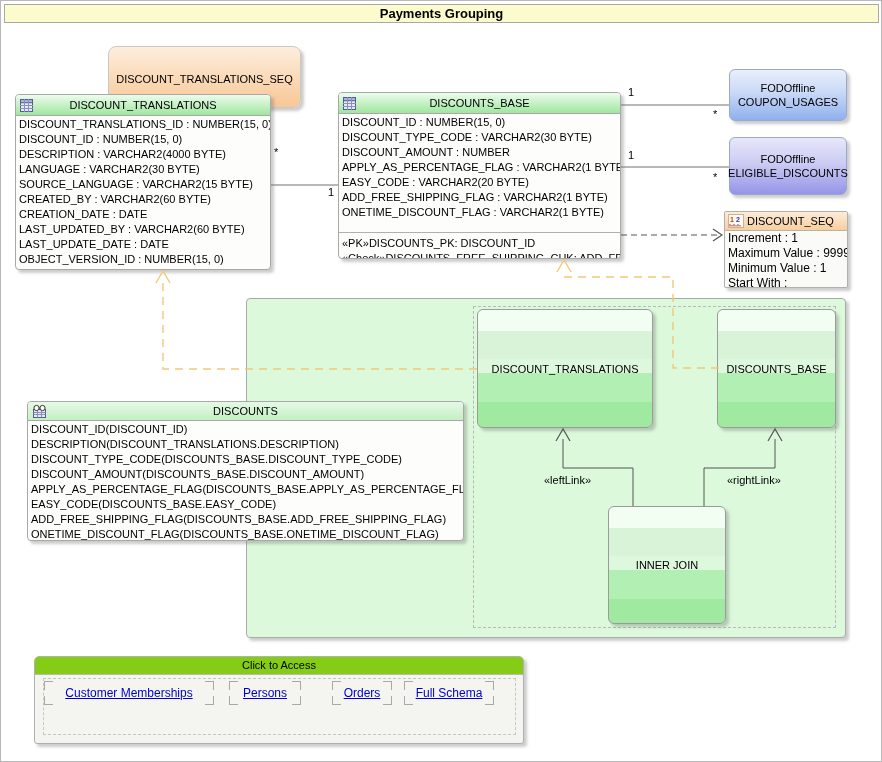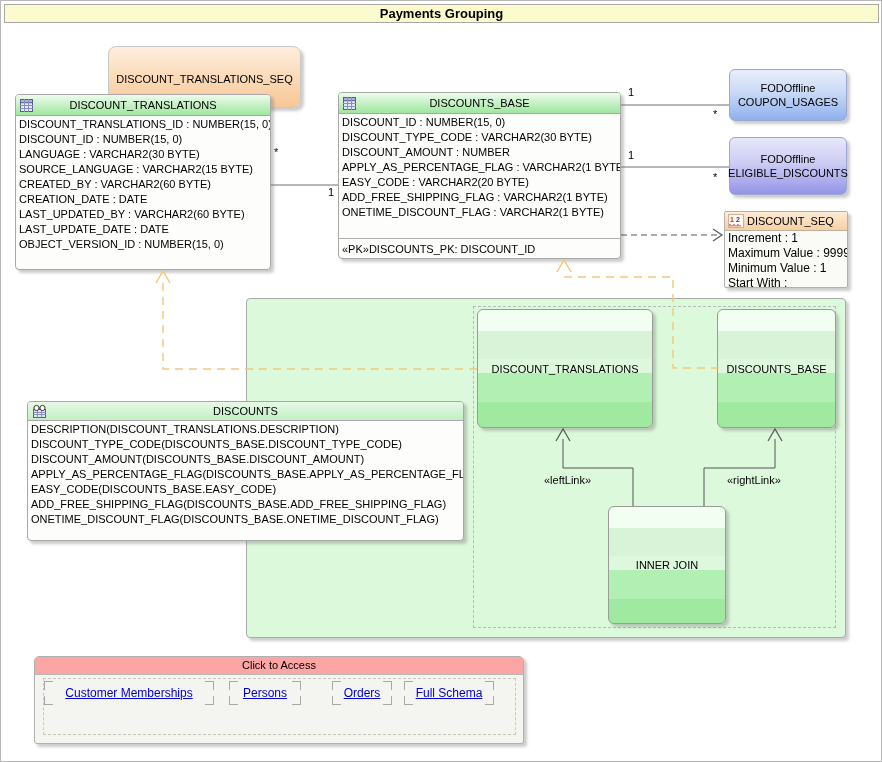--- a/index.html
+++ b/index.html
@@ -11,21 +11,21 @@
   #title-band{left:3px;top:3px;width:875px;height:19px;background:#fbfbce;border:1px solid #a8a8a8;
     text-align:center;font-weight:bold;font-size:13px;line-height:18px;color:#000;}
 
   
   .etable{background:#fdfdfb;border:1px solid #a8a8a8;border-radius:4px;overflow:hidden;}
   .etable .hdr{position:relative;height:20px;background:linear-gradient(#edfced,#9fe69f);
     border-bottom:1px solid #a8a8a8;text-align:center;font-size:11px;line-height:20px;color:#000;}
   .etable .hdr .hicon{position:absolute;left:4px;top:3px;}
   .etable .rows{padding:1px 0 0 0;}
   .etable .row{height:15px;line-height:15px;font-size:11px;padding-left:3px;white-space:nowrap;overflow:hidden;color:#000;}
-  .constraints{border-top:1px solid #b0b0b0;margin-top:18px;padding-top:3px;position:relative;}
+  .constraints{border-top:1px solid #b0b0b0;margin-top:12px;padding-top:3px;position:relative;}
 
   
   .seqbox{background:linear-gradient(#fdeedd,#f8c795);border:1px solid #c8c8c8;border-radius:8px;
     display:flex;align-items:flex-end;justify-content:center;font-size:11px;color:#000;padding-bottom:22px;}
 
   
   .extbox{border:1px solid #9aa8cc;border-radius:6px;display:flex;flex-direction:column;align-items:center;
     justify-content:center;font-size:11px;line-height:14px;color:#000;text-align:center;}
   .ext-blue{background:linear-gradient(180deg,#e9effc 0%,#c9d9f6 45%,#8fb0ee 100%);}
   .ext-purple{background:linear-gradient(180deg,#e7e7fb 0%,#ccccf4 45%,#9494e8 100%);}
@@ -42,21 +42,21 @@
   #inner-dashed{border:1px dashed #b9b9b9;}
   .gnode{border:1px solid #9a9a9a;border-radius:6px;display:flex;align-items:center;justify-content:center;
     font-size:11px;color:#000;text-align:center;
     background:linear-gradient(180deg,#f3fef3 0%,#f3fef3 18%,#d8f3d8 18%,#d8f3d8 42%,#ddf8dd 42%,#ddf8dd 54%,#b2efb2 54%,#b2efb2 79%,#a0e9a0 79%,#a0e9a0 100%);}
   .linklabel{font-size:11px;color:#000;white-space:nowrap;}
 
   .mult{font-size:11px;color:#000;}
 
   
   #access-panel{background:#f4f4f0;border:1px solid #b0b0b0;border-radius:5px 5px 3px 3px;overflow:hidden;}
-  #access-panel .ahdr{height:17px;background:#fca5a5;border-bottom:1px solid #b8b8b8;text-align:center;
+  #access-panel .ahdr{height:17px;background:#84cc16;border-bottom:1px solid #b8b8b8;text-align:center;
     font-size:11px;line-height:17px;color:#000;}
   #access-dashed{border:1px dashed #c8c8b8;}
   .linkwrap{position:absolute;height:24px;display:flex;align-items:center;justify-content:center;}
   .linkwrap a{color:#0000cc;font-size:12px;text-decoration:underline;white-space:nowrap;cursor:pointer;}
   .c{position:absolute;width:8px;height:8px;}
   .c.tl{left:0;top:0;border-left:1px solid #a8a8a8;border-top:1px solid #a8a8a8;}
   .c.tr{right:0;top:0;border-right:1px solid #a8a8a8;border-top:1px solid #a8a8a8;}
   .c.bl{left:0;bottom:0;border-left:1px solid #a8a8a8;border-bottom:1px solid #a8a8a8;}
   .c.br{right:0;bottom:0;border-right:1px solid #a8a8a8;border-bottom:1px solid #a8a8a8;}
 
@@ -97,20 +97,21 @@
             <rect x="0.5" y="0.5" width="12" height="12" fill="#e4e9f8" stroke="#5a5a88"></rect>
             <rect x="0.5" y="0.5" width="12" height="3.2" fill="#a9b3de" stroke="#5a5a88"></rect>
             <path d="M0,6.5 H13 M0,9.5 H13 M4.5,0 V13 M8.5,0 V13" stroke="#8890bb" stroke-width="1" fill="none"></path>
           </svg>
       </span>
       <span>DISCOUNT_TRANSLATIONS</span>
     </div>
     <div class="rows">
       <div class="row">DISCOUNT_TRANSLATIONS_ID : NUMBER(15, 0)</div>
       <div class="row">DISCOUNT_ID : NUMBER(15, 0)</div>
+      <div class="row">DESCRIPTION : VARCHAR2(4000 BYTE)</div>
       <div class="row">LANGUAGE : VARCHAR2(30 BYTE)</div>
       <div class="row">SOURCE_LANGUAGE : VARCHAR2(15 BYTE)</div>
       <div class="row">CREATED_BY : VARCHAR2(60 BYTE)</div>
       <div class="row">CREATION_DATE : DATE</div>
       <div class="row">LAST_UPDATED_BY : VARCHAR2(60 BYTE)</div>
       <div class="row">LAST_UPDATE_DATE : DATE</div>
       <div class="row">OBJECT_VERSION_ID : NUMBER(15, 0)</div>
     </div>
   </div>
 
@@ -175,20 +176,21 @@
             <rect x="1.5" y="5.5" width="12" height="8" fill="#e4e9f8" stroke="#5a5a88"></rect>
             <path d="M1.5,8.5 H13.5 M1.5,10.5 H13.5 M5.5,5.5 V13.5 M9.5,5.5 V13.5" stroke="#8890bb" stroke-width="1"></path>
             <circle cx="4.5" cy="4" r="2.6" fill="#fffef8" stroke="#333333"></circle>
             <circle cx="10.5" cy="4" r="2.6" fill="#fffef8" stroke="#333333"></circle>
             <path d="M7.1,4 h0.8" stroke="#333333"></path>
           </svg>
       </span>
       <span>DISCOUNTS</span>
     </div>
     <div class="rows">
+      <div class="row">DISCOUNT_ID(DISCOUNT_ID)</div>
       <div class="row">DESCRIPTION(DISCOUNT_TRANSLATIONS.DESCRIPTION)</div>
       <div class="row">DISCOUNT_TYPE_CODE(DISCOUNTS_BASE.DISCOUNT_TYPE_CODE)</div>
       <div class="row">DISCOUNT_AMOUNT(DISCOUNTS_BASE.DISCOUNT_AMOUNT)</div>
       <div class="row">APPLY_AS_PERCENTAGE_FLAG(DISCOUNTS_BASE.APPLY_AS_PERCENTAGE_FLAG)</div>
       <div class="row">EASY_CODE(DISCOUNTS_BASE.EASY_CODE)</div>
       <div class="row">ADD_FREE_SHIPPING_FLAG(DISCOUNTS_BASE.ADD_FREE_SHIPPING_FLAG)</div>
       <div class="row">ONETIME_DISCOUNT_FLAG(DISCOUNTS_BASE.ONETIME_DISCOUNT_FLAG)</div>
     </div>
   </div>
 

